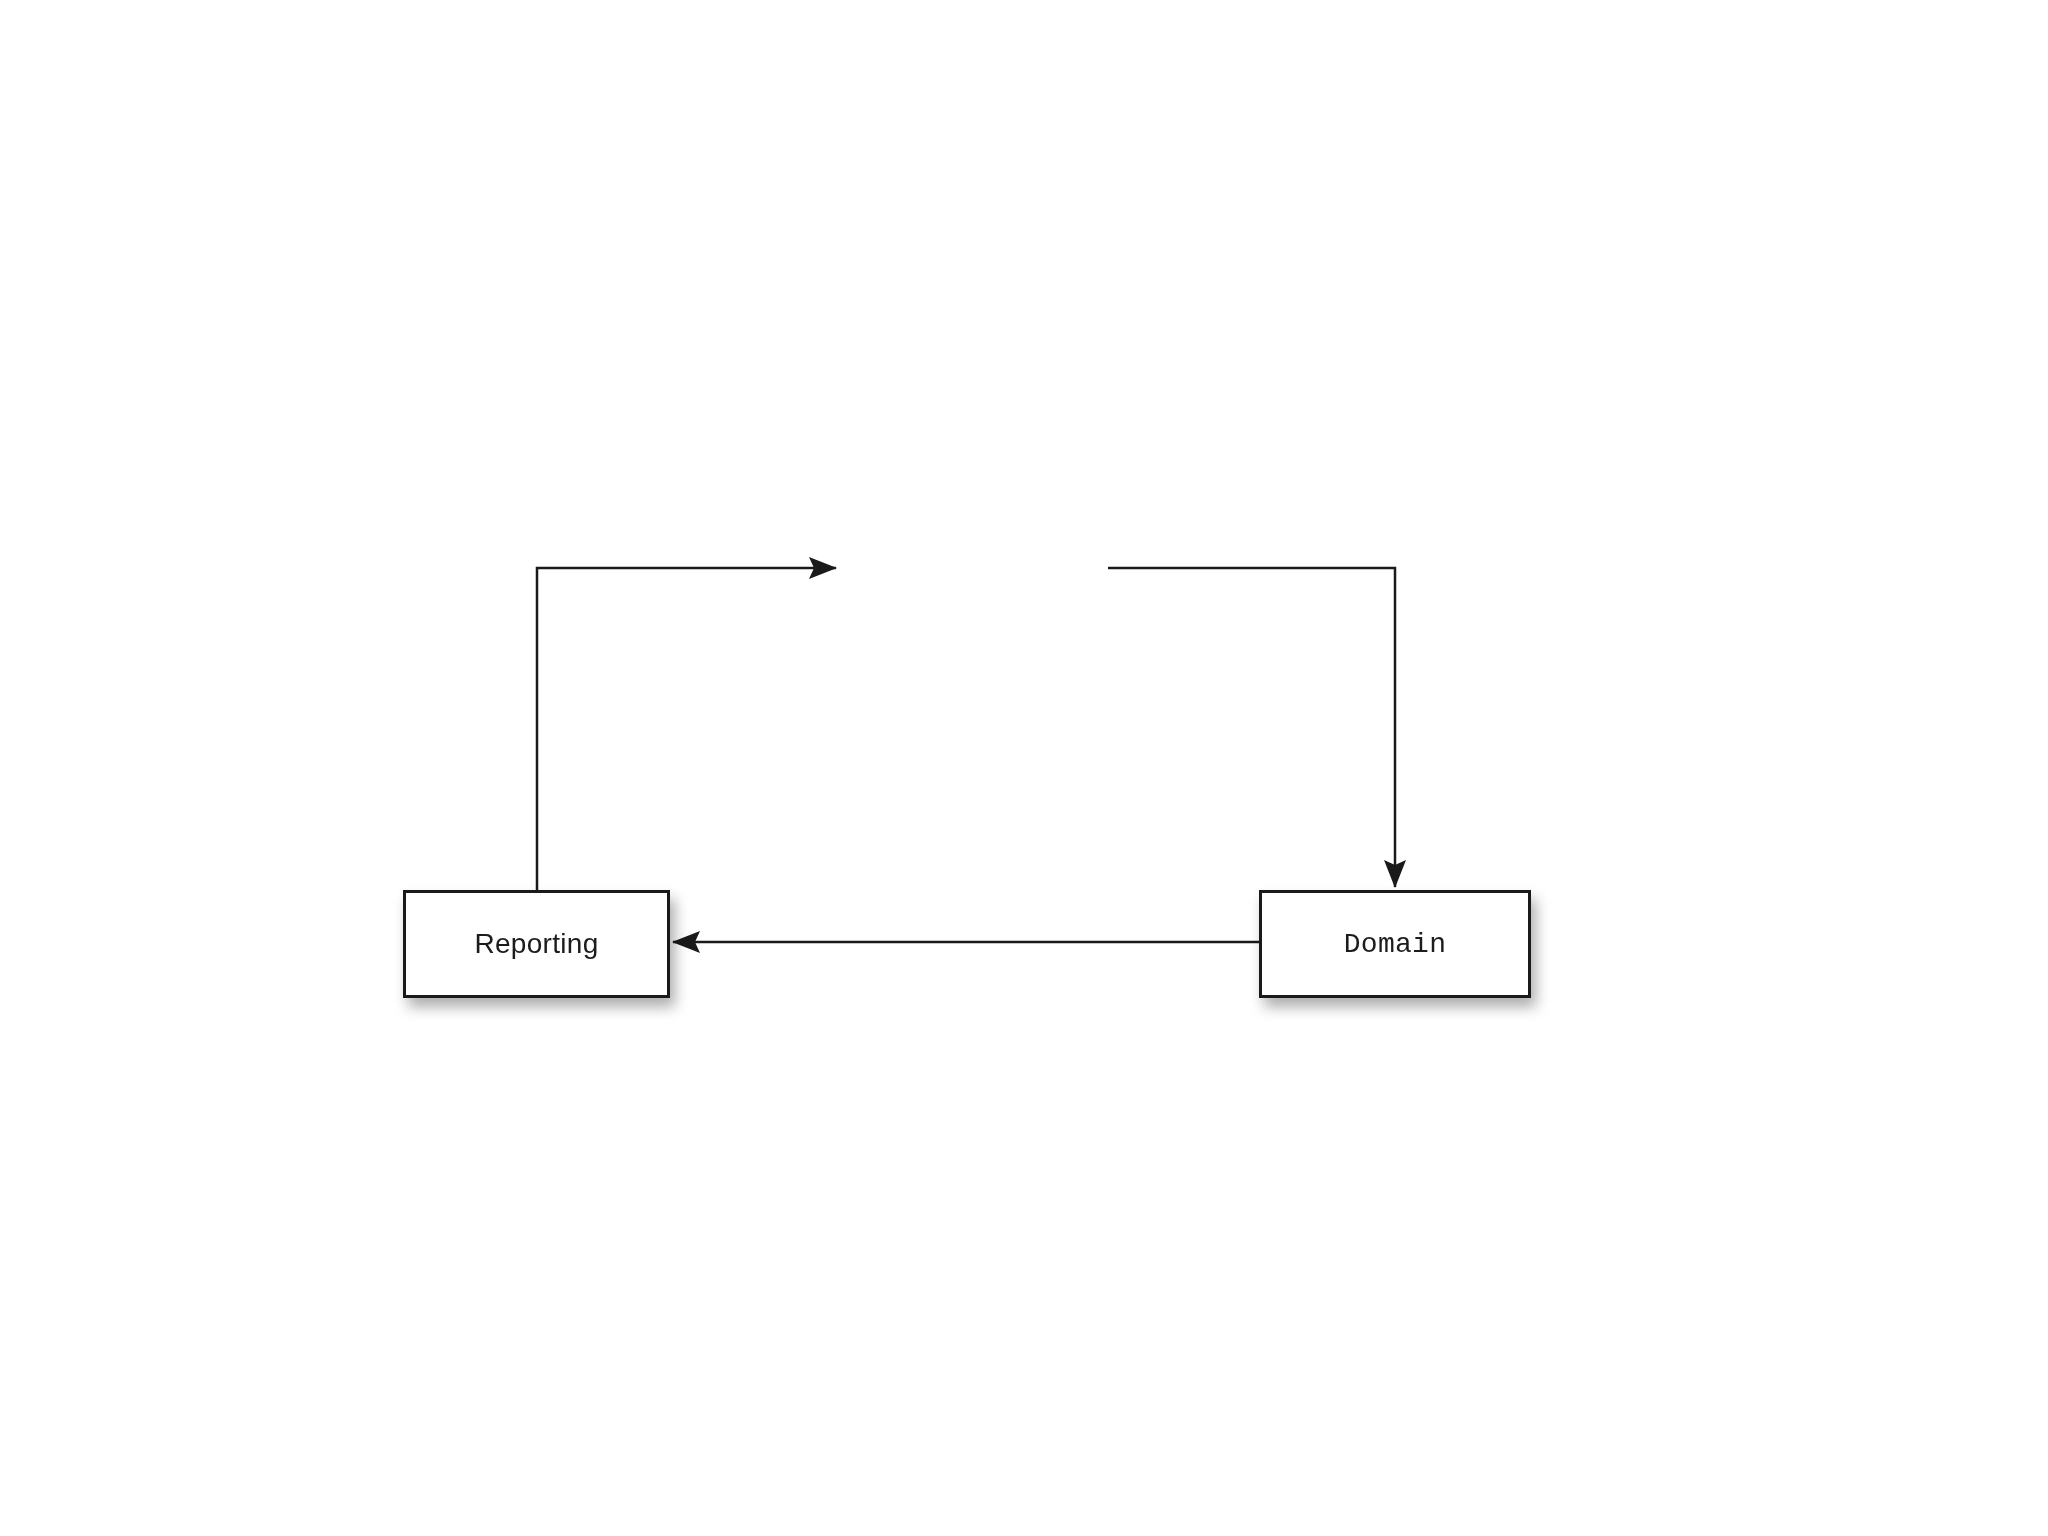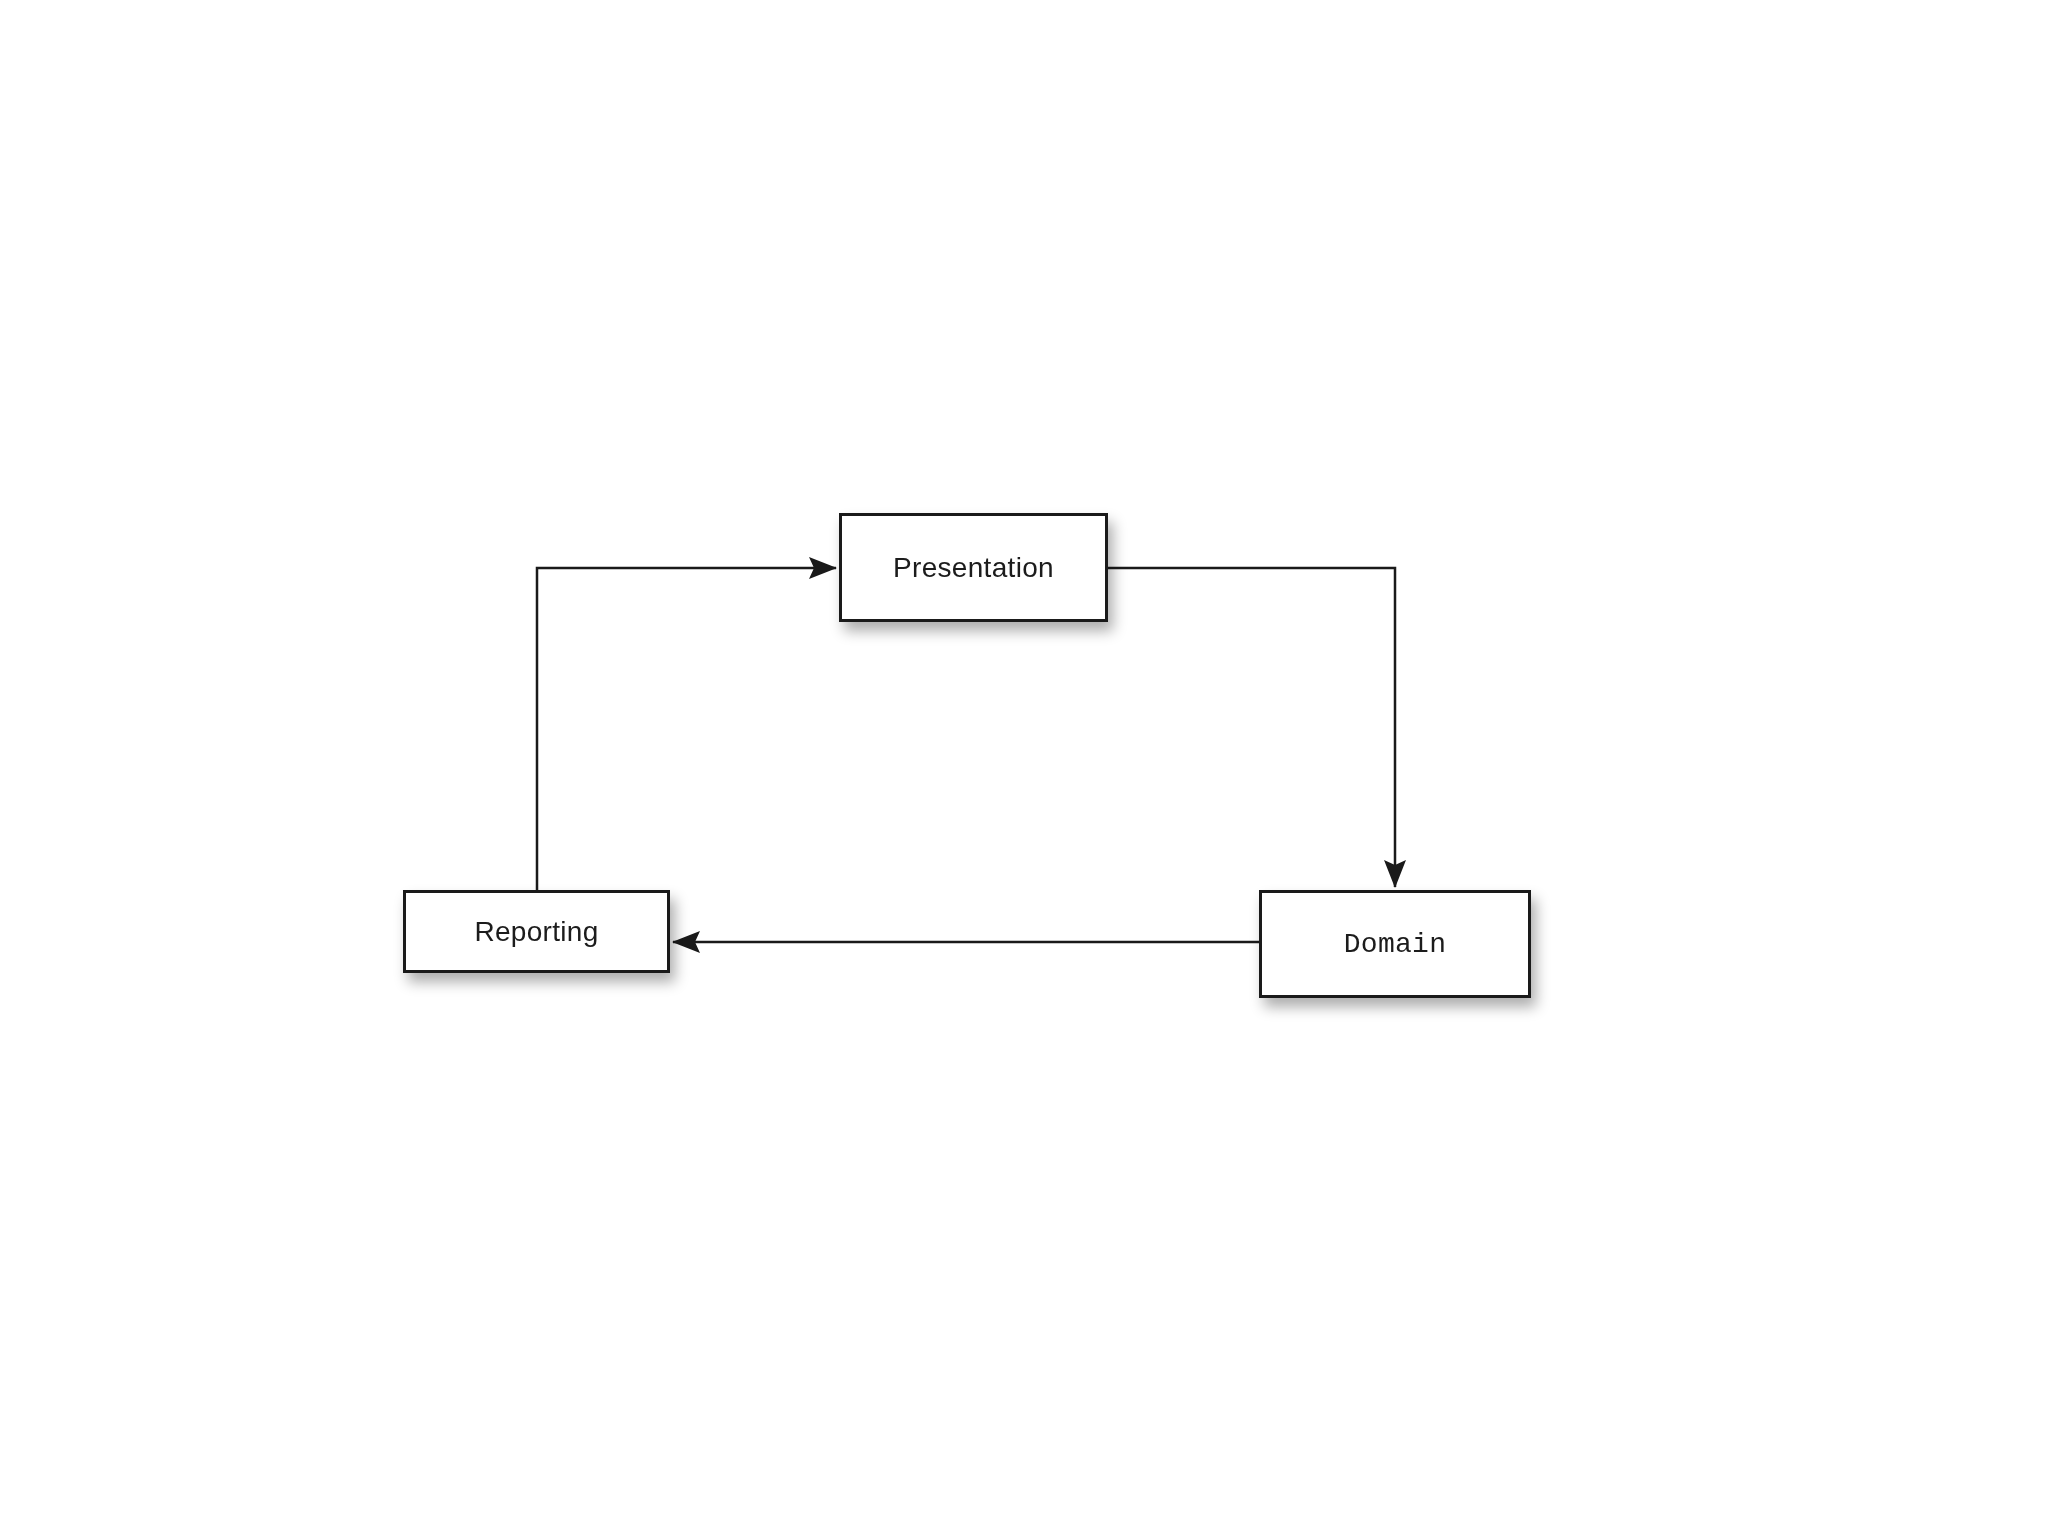--- a/index.html
+++ b/index.html
@@ -34,21 +34,21 @@
     border: 3px solid #1a1a1a;
     box-shadow: 5px 9px 13px rgba(0, 0, 0, 0.32);
     display: flex;
     align-items: center;
     justify-content: center;
     font-size: 28px;
     color: #1c1c1c;
     letter-spacing: 0.3px;
   }
   .node-presentation { left: 839px;  top: 513px; width: 269px; height: 109px; }
-  .node-reporting    { left: 403px;  top: 890px; width: 267px; height: 83px; }
+  .node-reporting    { left: 403px;  top: 890px; width: 267px; height: 108px; }
   .node-domain       { left: 1259px; top: 890px; width: 272px; height: 108px; font-family: Liberation Mono, monospace; }
 </style>
 </head>
 <body>
 
 <div class="canvas">
 
   <svg class="edges-layer" viewBox="0 0 2048 1536" xmlns="http://www.w3.org/2000/svg">
     <defs>
       <marker id="arrowhead" viewBox="0 0 28 22" refX="27" refY="11" markerWidth="28" markerHeight="22" markerUnits="userSpaceOnUse" orient="auto">
@@ -56,23 +56,20 @@
       </marker>
     </defs>
 
     <path class="edge" d="M 537 890 L 537 568 L 836 568" marker-end="url(#arrowhead)"></path>
 
     <path class="edge" d="M 1108 568 L 1395 568 L 1395 887" marker-end="url(#arrowhead)"></path>
 
     <path class="edge" d="M 1259 942 L 673 942" marker-end="url(#arrowhead)"></path>
   </svg>
 
-  <div class="node node-presentation">
-    <span>Presentation</span>
-  </div>
 
   <div class="node node-reporting">
     <span>Reporting</span>
   </div>
 
   <div class="node node-domain">
     <span>Domain</span>
   </div>
 
 </div>

